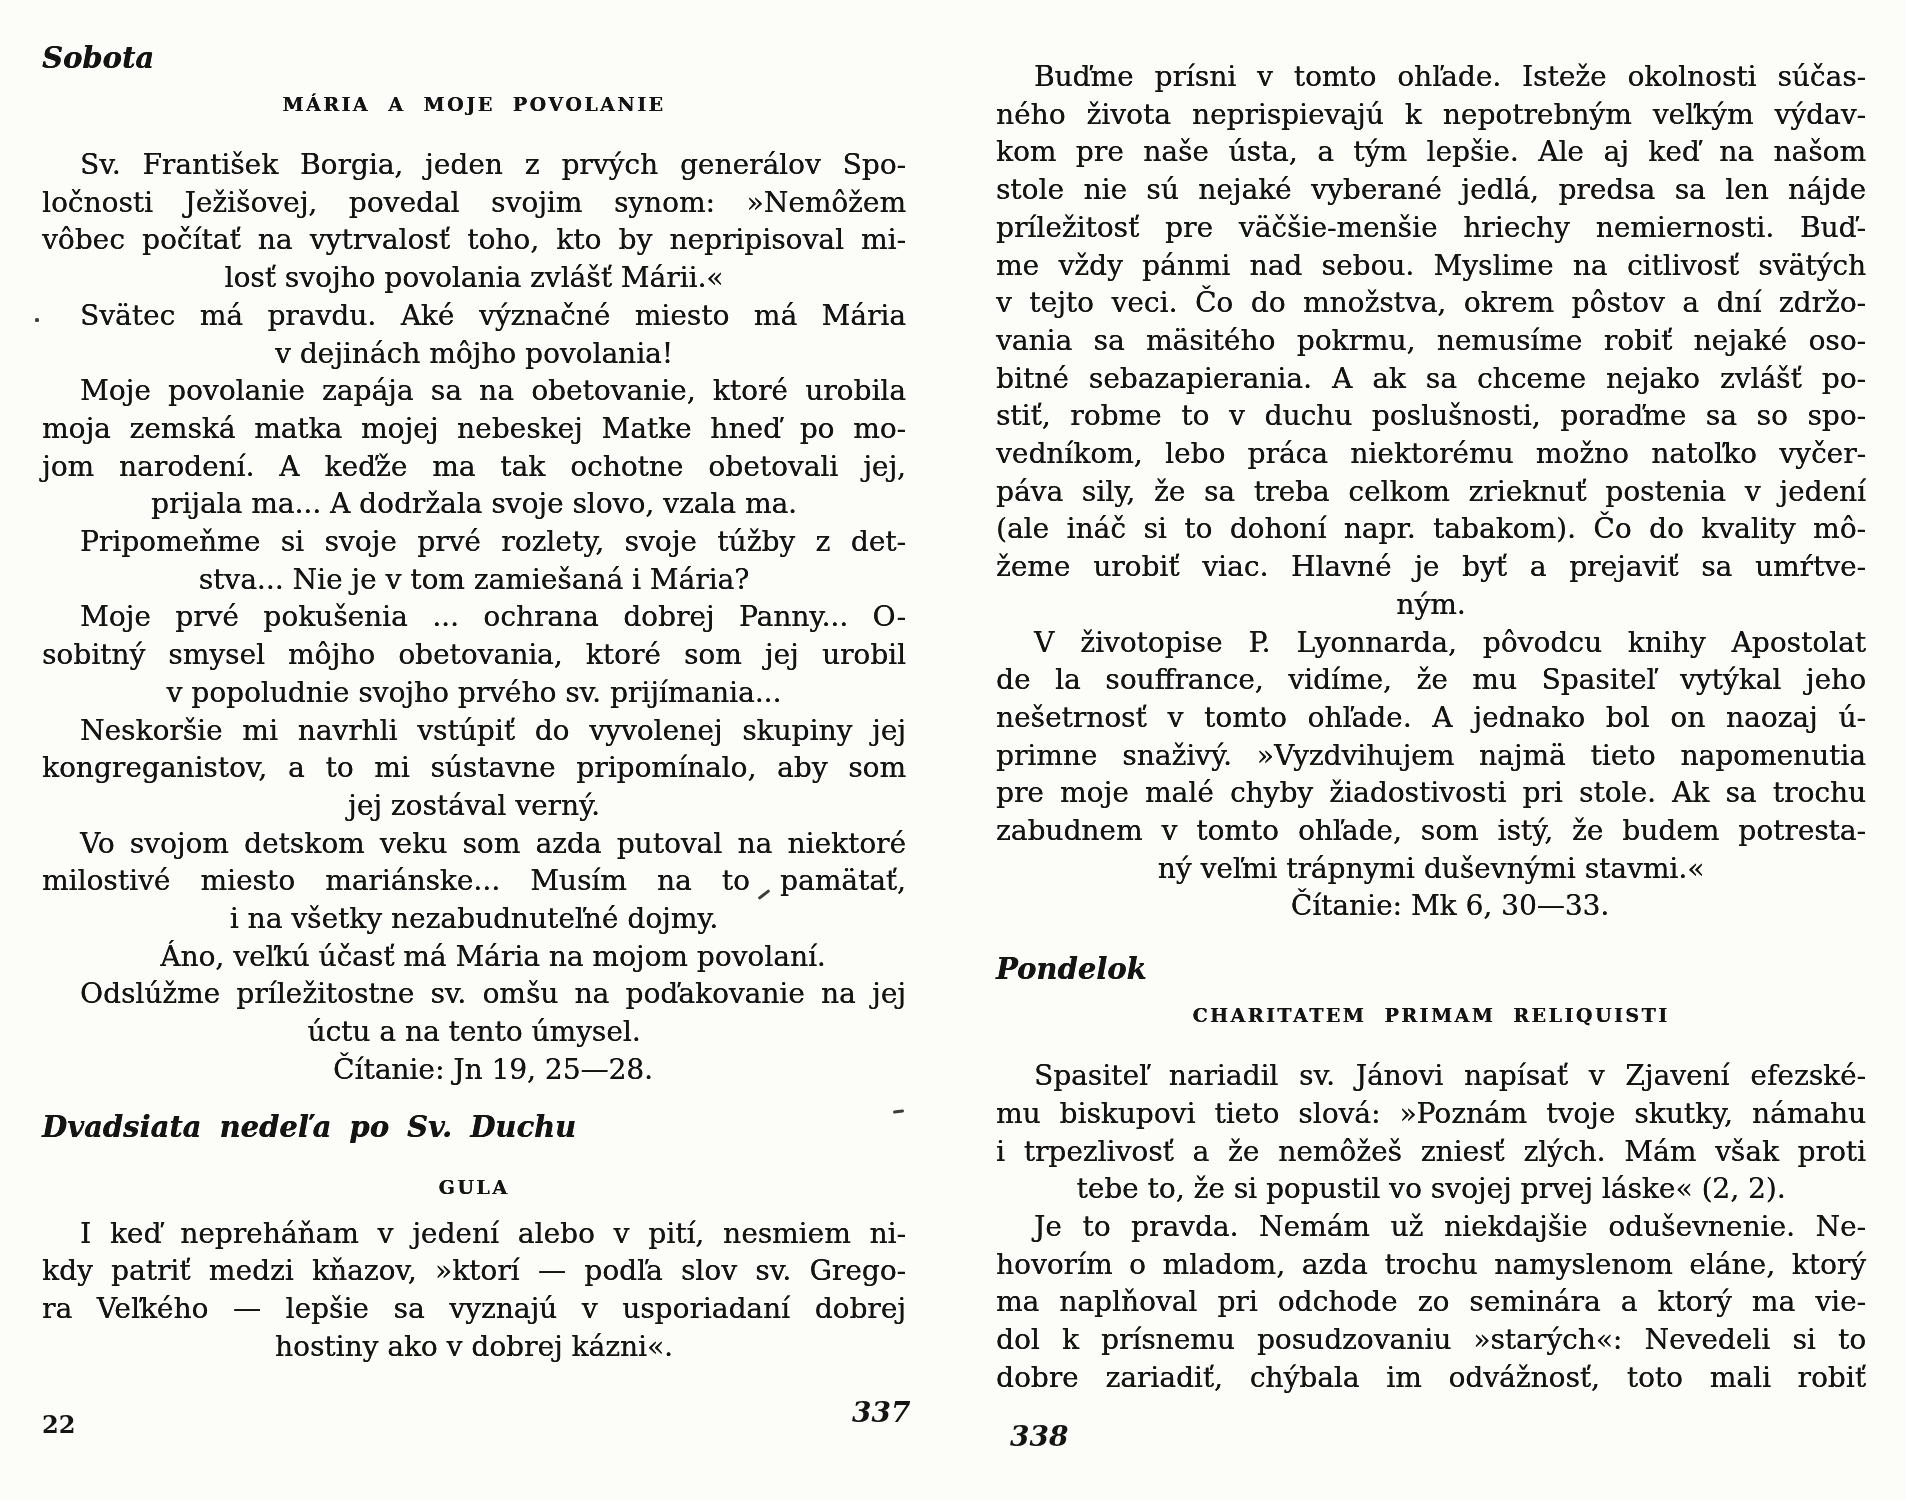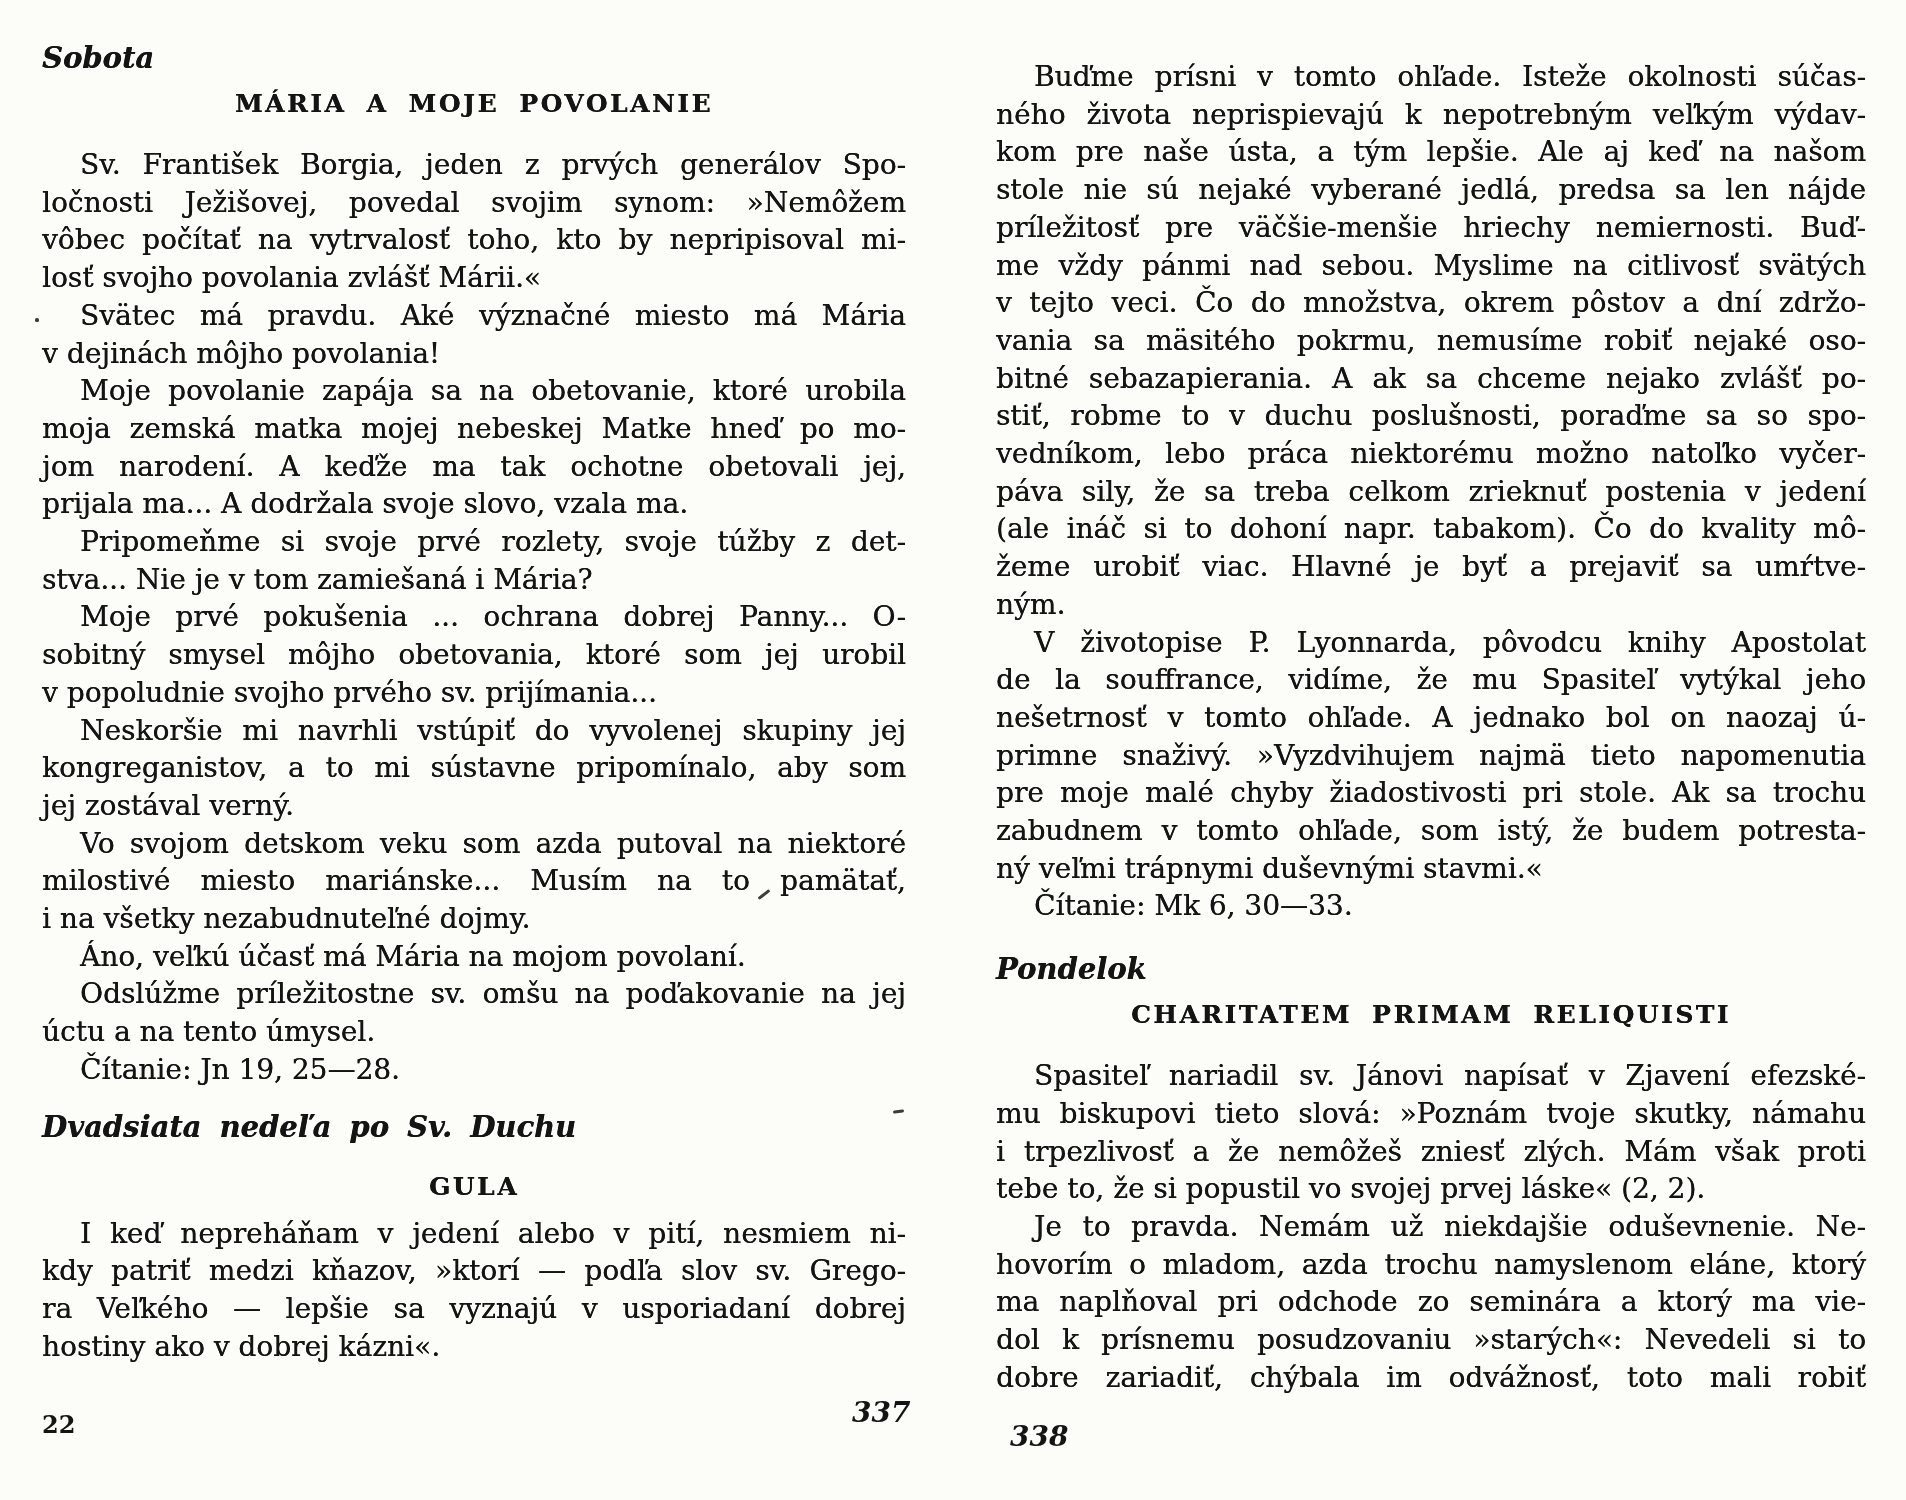--- a/index.html
+++ b/index.html
@@ -18,33 +18,33 @@
   .it-day{
     font-size:29px;line-height:36px;
     font-weight:bold;font-style:italic;
   }
   .it-sub{
     font-size:29px;line-height:36px;
     font-weight:bold;font-style:italic;
     word-spacing:8px;
   }
   .it-h{
-    font-size:25px;line-height:40px;
+    font-size:19px;line-height:40px;
     font-weight:bold;text-align:center;
     letter-spacing:2.5px;word-spacing:9px;
     margin-top:8px;
   }
   .it-line,.it-end{
     font-size:28px;line-height:37.7px;
   }
   .it-line{
     text-align:justify;
     text-align-last:justify;
   }
-  .it-end{text-align:left;}
+  .it-end{text-align:center;}
   .ind{text-indent:38px;}
   .gap{width:100%;}
   .pagenum{position:absolute;line-height:30px;text-align:center;}
   .pagenum.small{font-size:24px;font-weight:bold;}
   .pagenum.slant{font-size:28px;font-weight:bold;font-style:italic;}
   .artifact{position:absolute;background:#1a1a1a;border-radius:1.5px;opacity:.85;}
 </style>
 </head>
 <body>
 

